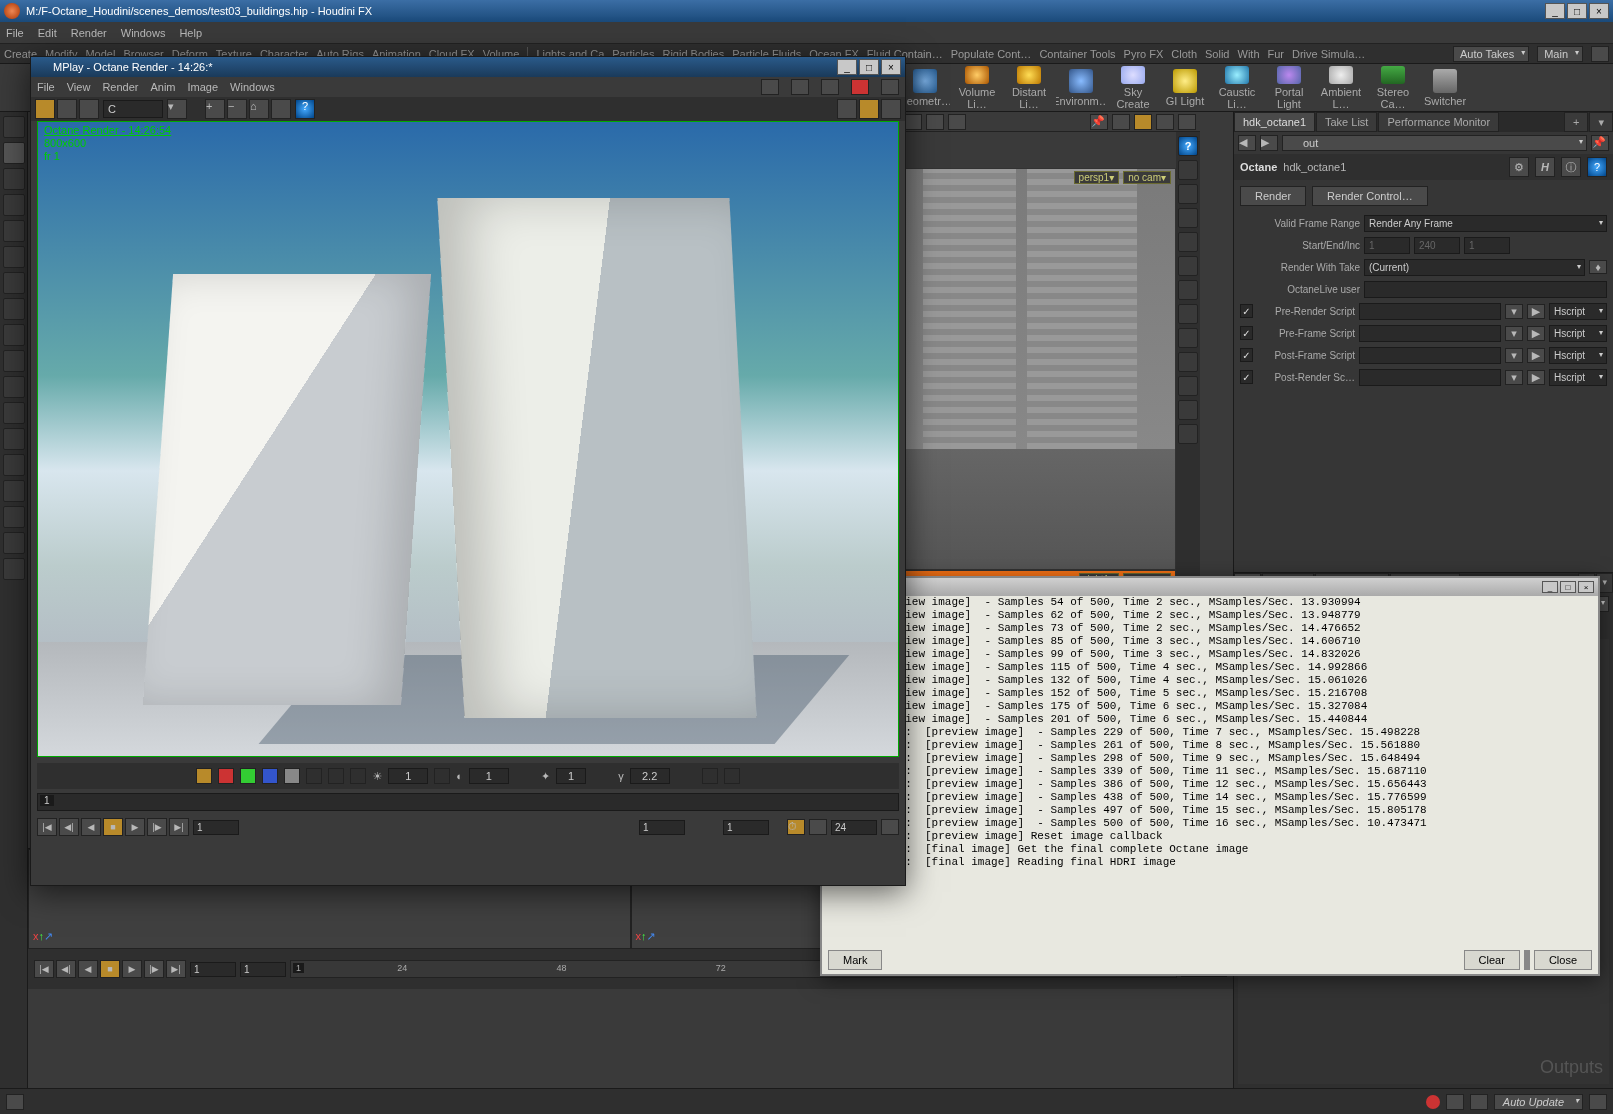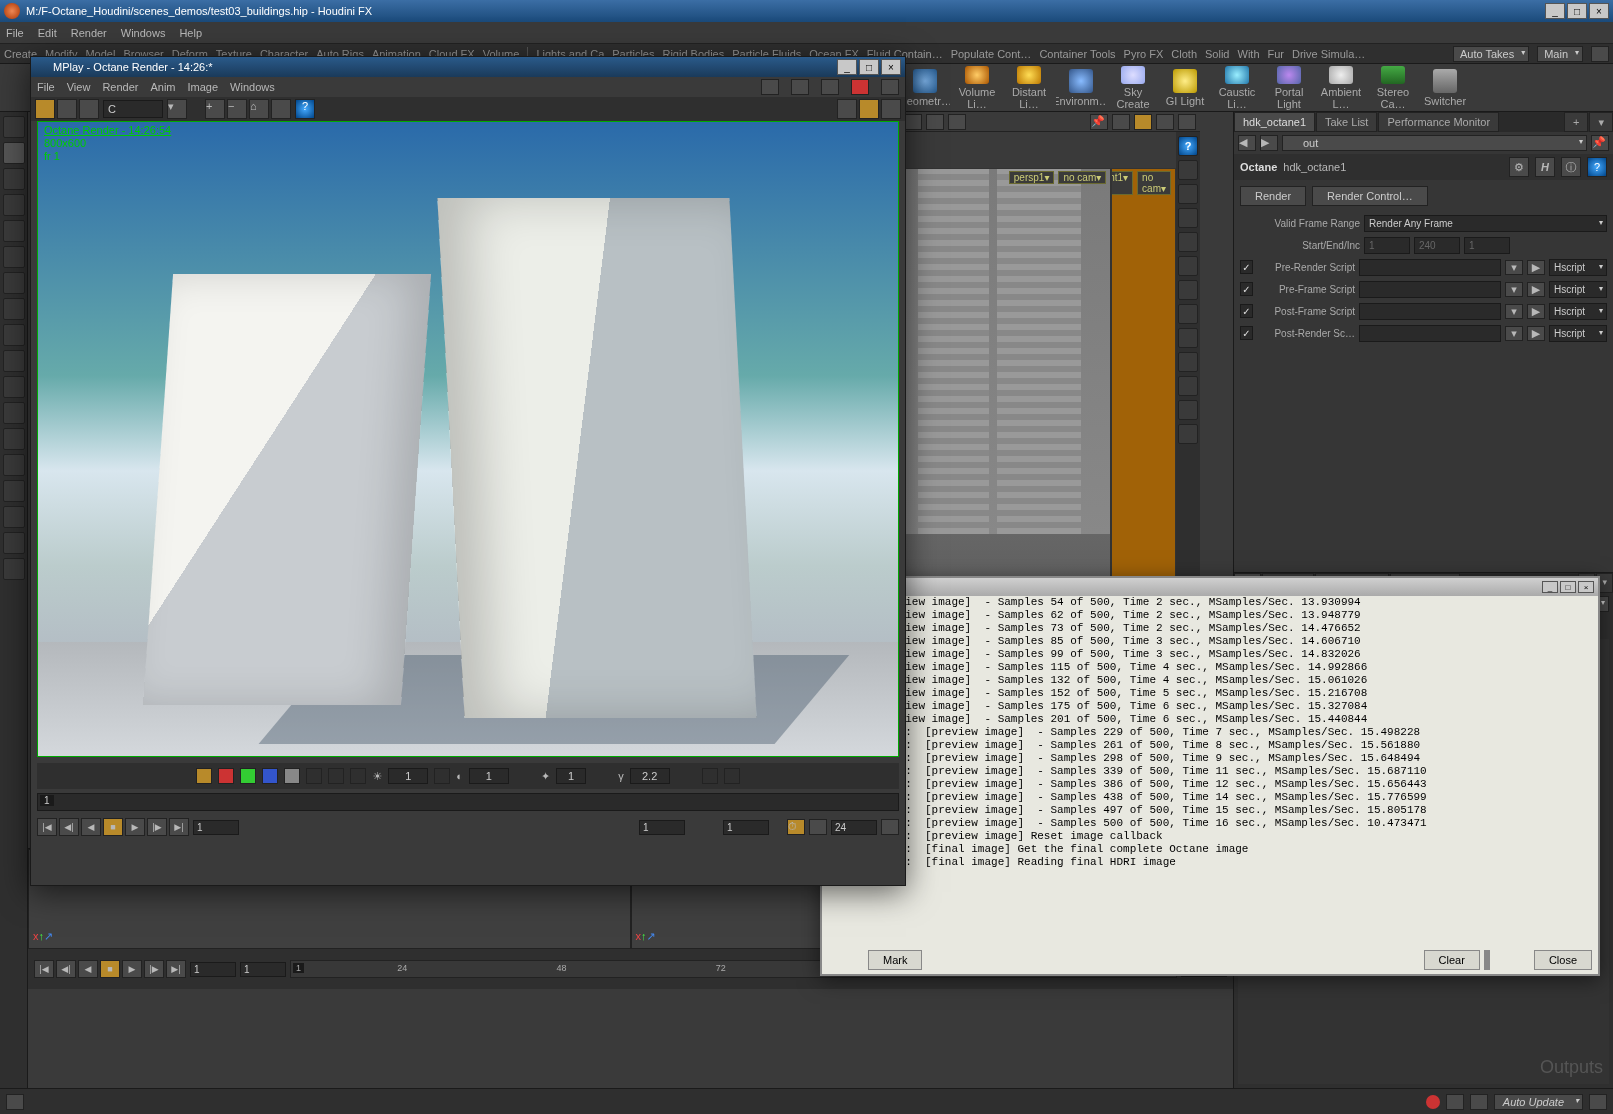--- a/index.html
+++ b/index.html
@@ -37,21 +37,21 @@
 .ic-sw  { background:linear-gradient(#aaa,#666); }
 
 
 .work { position:absolute; top:112px; left:0; right:0; bottom:26px; }
 
 
 .ltool { position:absolute; left:0; top:0; bottom:0; width:28px; background:#2f2f2f; border-right:1px solid #1a1a1a; display:flex; flex-direction:column; align-items:center; padding-top:4px; gap:4px; }
 .ltool div { width:22px; height:22px; background:#3a3a3a; border:1px solid #222; border-radius:2px; }
 .vp-top { position:absolute; left:0; right:0; top:0; height:20px; background:#3a3a3a; border-bottom:1px solid #222; display:flex; align-items:center; gap:4px; padding:0 4px; }
 .mini-btn { width:18px; height:16px; background:#4a4a4a; border:1px solid #222; }
-.vp-inner { position:absolute; left:0; right:24px; top:52px; bottom:0; background:#a16207; display:flex; flex-direction:row; }
+.vp-inner { position:absolute; left:0; right:24px; top:52px; bottom:0; background:#f97316; display:flex; flex-direction:column; }
 .vp-pane { flex:1; position:relative; border:1px solid #333; overflow:hidden; }
 .vp-pane .badge-row { position:absolute; top:2px; right:4px; display:flex; gap:4px; }
 .badge { background:#3a3a3a; border:1px solid #6a6a30; color:#cc7; padding:0 4px; font-size:10px; }
 .vp-rtool { position:absolute; right:0; top:20px; bottom:0; width:24px; background:#2f2f2f; display:flex; flex-direction:column; gap:4px; padding:4px 2px; }
 .vp-rtool div { width:20px; height:20px; background:#3a3a3a; border:1px solid #222; border-radius:2px; }
 .vp-rtool .help { background:radial-gradient(circle,#4af,#048); color:#fff; text-align:center; line-height:18px; font-weight:bold; }
 .buildings { position:absolute; inset:0; background:linear-gradient(#7a7a7a 0%,#888 70%,#666 70%,#555 100%); }
 .bldg { position:absolute; bottom:30%; background:repeating-linear-gradient(0deg,#999 0 6px,#888 6px 12px); }
 
 
@@ -84,21 +84,21 @@
 .net-canvas { position:absolute; top:66px; left:4px; right:4px; bottom:4px; background:#333; }
 .net-canvas .outtxt { position:absolute; right:6px; bottom:6px; color:#555; font-size:18px; }
 
 
 .console { position:absolute; left:820px; top:576px; width:780px; height:400px; background:#e8e8e0; border:2px solid #888; box-shadow:0 4px 20px rgba(0,0,0,.5); }
 .console .ctitle { height:18px; background:linear-gradient(#d0d0d0,#aaa); display:flex; align-items:center; padding:0 4px; font-size:10px; color:#333; }
 .console .ctitle .win-btns { margin-left:auto; }
 .console .ctitle .win-btns div { width:16px; height:12px; font-size:8px; }
 .console pre { position:absolute; top:18px; left:4px; right:4px; bottom:30px; overflow:auto; font-family:"Courier New",monospace; font-size:11px; color:#000; line-height:13px; white-space:pre; background:#e8e8e0; }
 .console .cbtns { position:absolute; bottom:4px; left:6px; right:6px; display:flex; }
-.console .cbtns button { background:#d8d8d0; border:1px solid #888; padding:3px 14px; font-size:11px;margin-left:40px; }
+.console .cbtns button { background:#d8d8d0; border:1px solid #888; padding:3px 14px; font-size:11px; }
 .console .cbtns .spacer { flex:1; }
 
 
 .timeline-wrap { position:absolute; left:28px; right:380px; top:736px; height:140px; background:#2a2a2a; border-top:1px solid #1a1a1a; }
 .tl-top { position:absolute; left:0; right:0; top:0; height:100px; background:#383838; display:flex; }
 .tl-half { flex:1; border:1px solid #222; position:relative; background:#404040; }
 .tl-half .axis { position:absolute; left:4px; bottom:4px; font-size:16px; }
 .axx { color:#e44; } .axy { color:#4e4; } .axz { color:#48e; }
 .tl-ruler { position:absolute; left:0; right:0; top:100px; height:40px; display:flex; align-items:center; gap:4px; padding:0 6px; background:#2f2f2f; }
 .play-btns { display:flex; gap:2px; }
@@ -339,20 +339,29 @@
     </div>
     <div class="parm-row">
       <div class="lbl">Valid Frame Range</div>
       <div class="combo">Render Any Frame</div>
     </div>
     <div class="parm-row">
       <div class="lbl">Start/End/Inc</div>
       <input class="num" disabled="" style="color: rgb(102, 102, 102);" value="1">
       <input class="num" disabled="" style="color: rgb(102, 102, 102);" value="240">
       <input class="num" disabled="" style="color: rgb(102, 102, 102);" value="1">
+    </div>
+    <div class="parm-row">
+      <div class="lbl">Render With Take</div>
+      <div class="combo">(Current)</div>
+      <div class="mini">♦</div>
+    </div>
+    <div class="parm-row">
+      <div class="lbl">OctaneLive user</div>
+      <input style="">
     </div>
     <div id="script-rows">
         <div class="parm-row">
           <span class="chk">✓</span>
           <div class="lbl" style="width:106px">Pre-Render Script</div>
           <input style="">
           <div class="mini">▾</div>
           <div class="mini">▶</div>
           <div class="combo" style="flex:none;width:58px">Hscript</div>
         </div>

